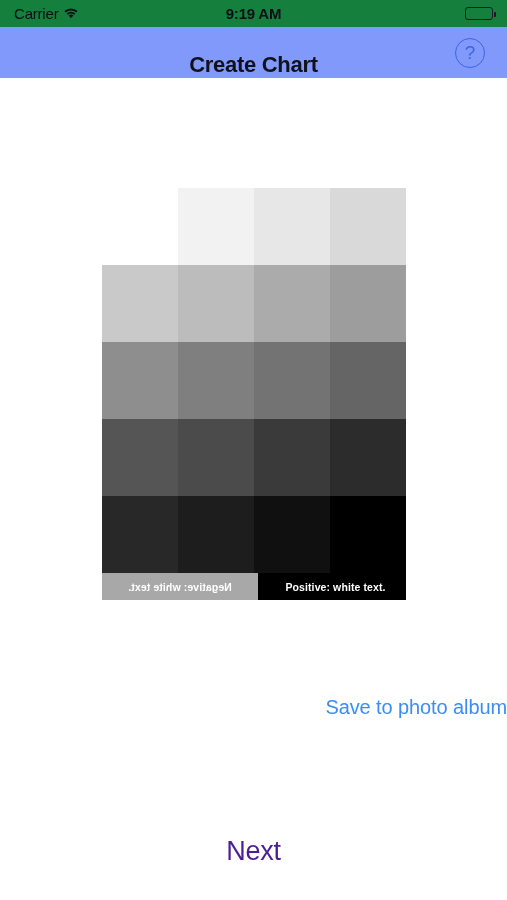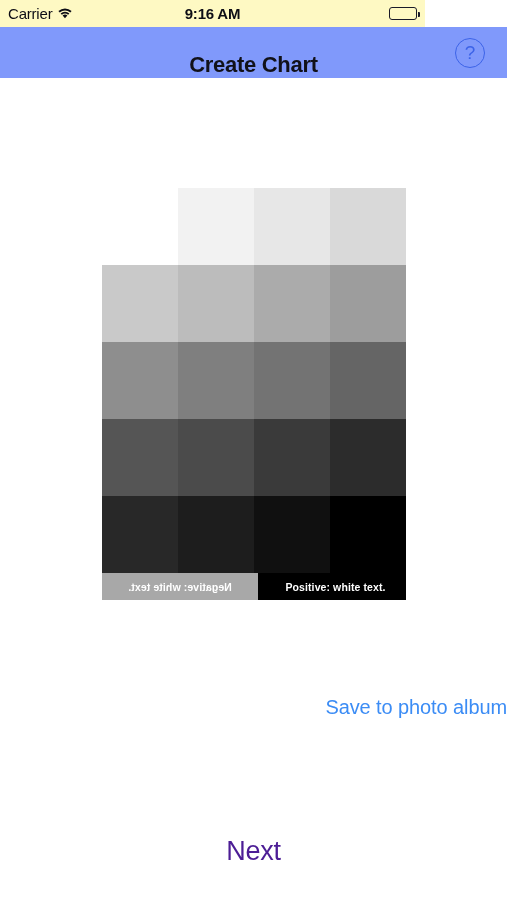--- a/index.html
+++ b/index.html
@@ -12,27 +12,27 @@
     background: #ffffff;
     font-family: "Liberation Sans", sans-serif;
     overflow: hidden;
     position: relative;
   }
 
   
   .status-bar {
     position: absolute;
     left: 0; top: 0;
-    width: 425px;
+    width: 507px;
     height: 27px;
-    background: #fef9c3;
+    background: #15803d;
     display: flex;
     align-items: center;
     box-sizing: border-box;
-    padding: 0 8px;
+    padding: 0 14px;
   }
   .status-left {
     display: flex;
     align-items: center;
     gap: 5px;
     width: 150px;
   }
   .carrier-text {
     font-size: 15px;
     font-weight: 500;
@@ -218,21 +218,21 @@
   <div class="status-left">
     <span class="carrier-text">Carrier</span>
     <span class="wifi-icon">
       <svg width="16" height="12" viewBox="0 0 16 12">
         <path d="M8 11.2 L5.6 8.4 A3.9 3.9 0 0 1 10.4 8.4 Z" fill="#0d0d15"></path>
         <path d="M3.6 6.4 A6.6 6.6 0 0 1 12.4 6.4 L11.1 7.8 A4.8 4.8 0 0 0 4.9 7.8 Z" fill="#0d0d15"></path>
         <path d="M1.4 4.1 A9.8 9.8 0 0 1 14.6 4.1 L13.3 5.5 A8 8 0 0 0 2.7 5.5 Z" fill="#0d0d15"></path>
       </svg>
     </span>
   </div>
-  <div class="status-center">9:16 AM</div>
+  <div class="status-center">9:19 AM</div>
   <div class="status-right">
     <span class="battery">
       <span class="battery-fill"></span>
     </span>
   </div>
 </div>
 
 <div class="nav-bar">
   <div class="nav-title">Create Chart</div>
   <div class="help-button">

